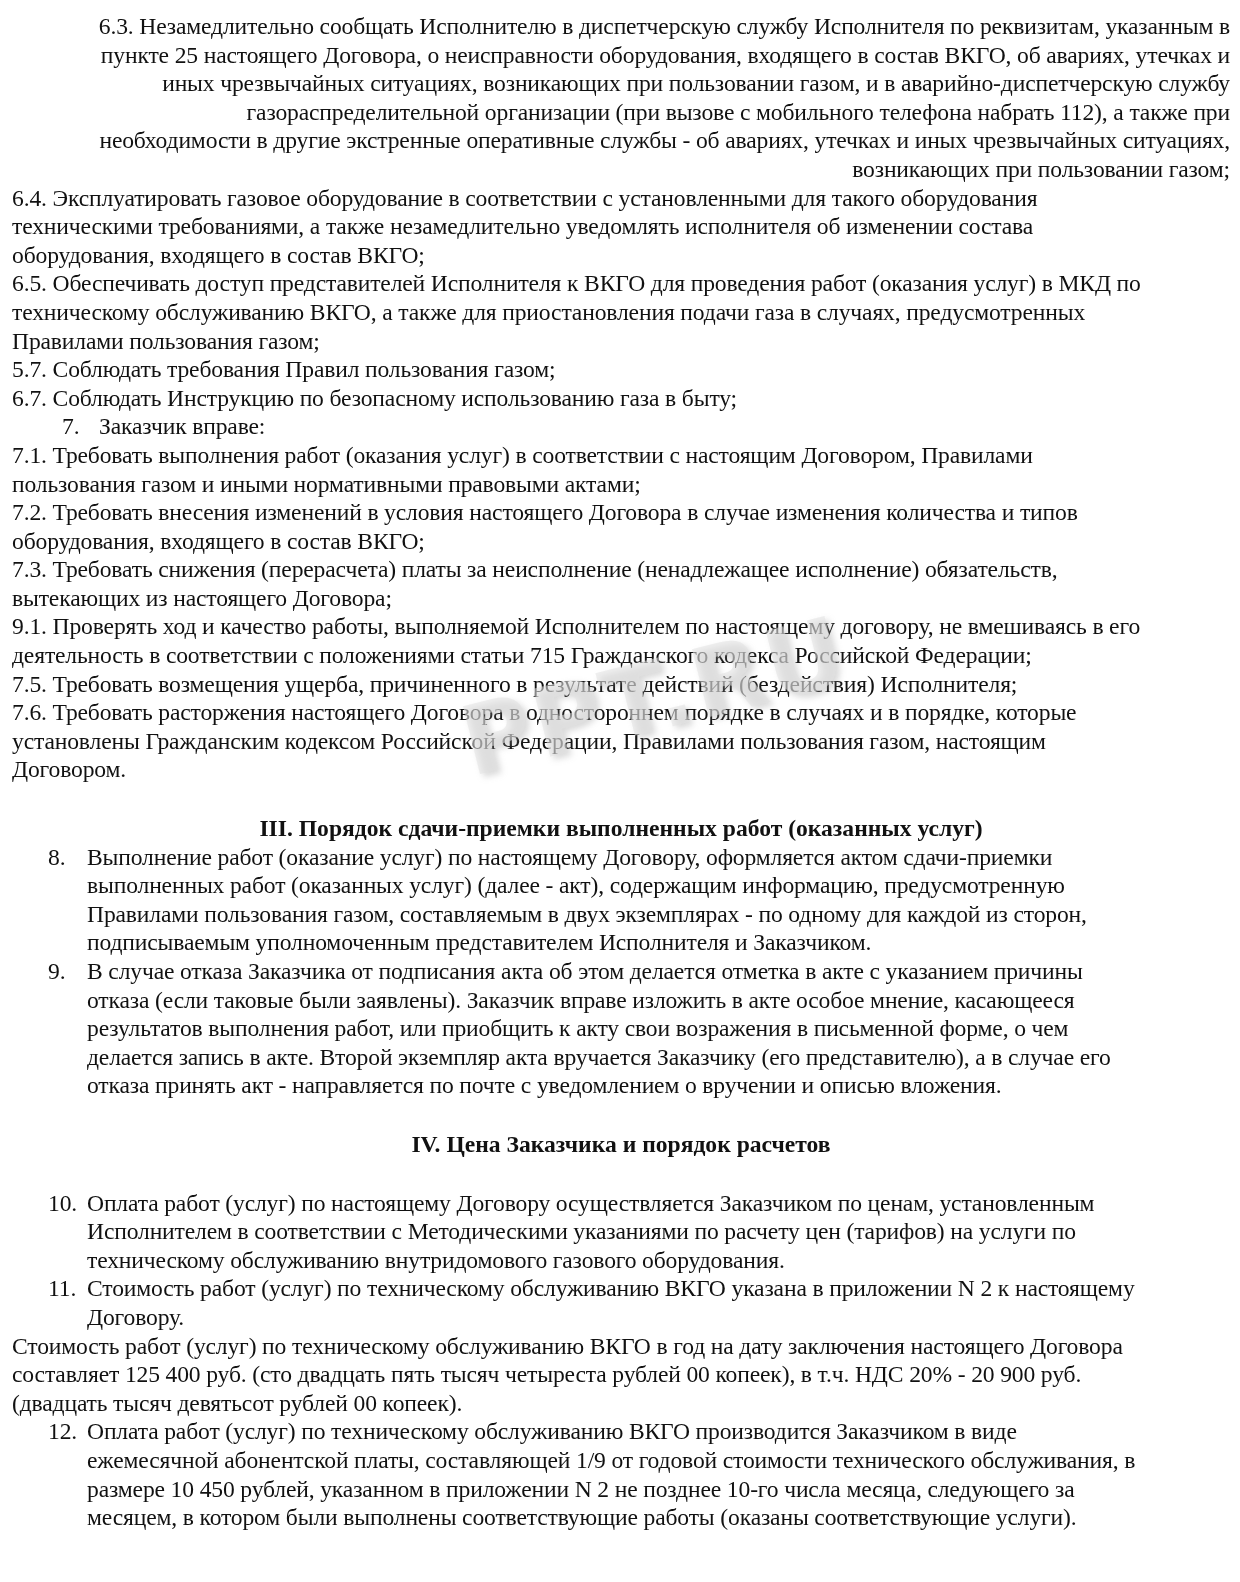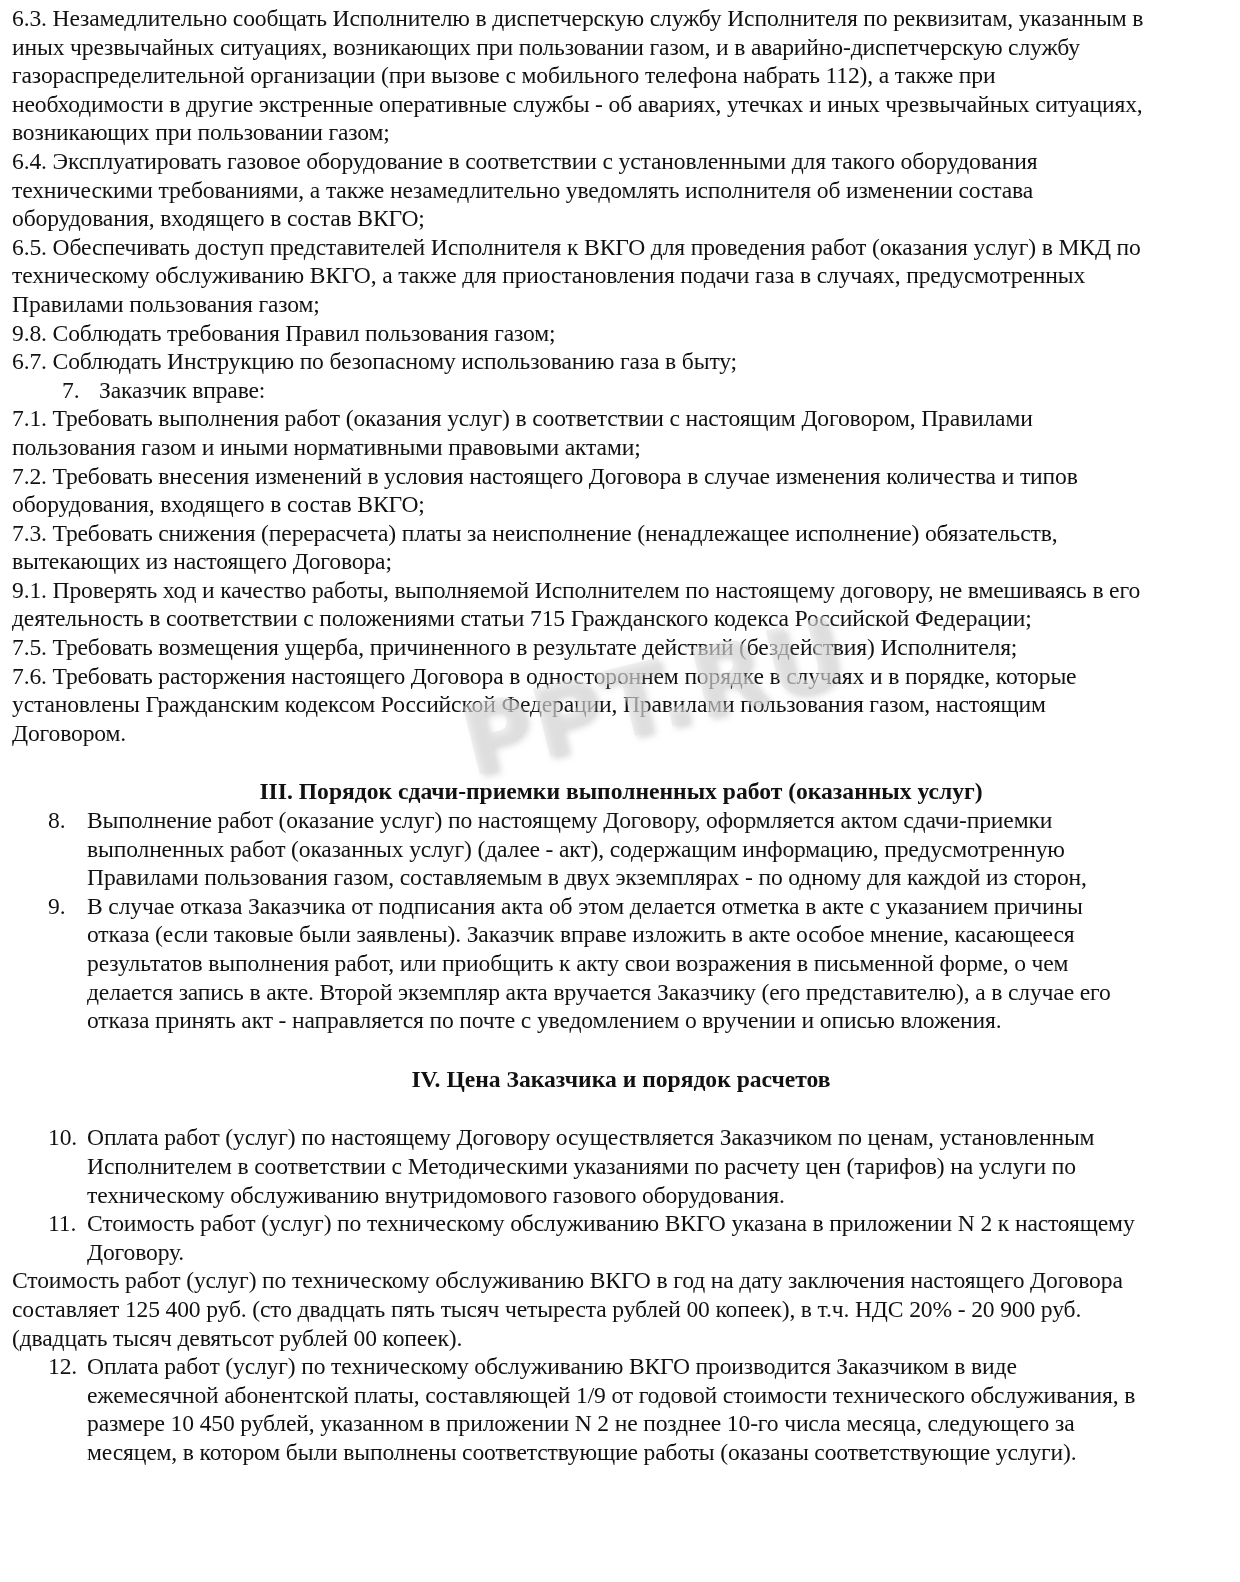--- a/index.html
+++ b/index.html
@@ -29,39 +29,40 @@
     text-shadow: 3px 4px 6px rgba(150,150,150,0.35);
     transform: rotate(-14deg); transform-origin: left top;
     pointer-events: none; letter-spacing: 2px;
   }
 </style>
 </head>
 <body>
 
 <div class="page">
 
-  <div class="block" style="margin-top:4px;">
+  <div class="block" style="margin-top:12px;text-align:right;">
     <span class="line">6.3. Незамедлительно сообщать Исполнителю в диспетчерскую службу Исполнителя по реквизитам, указанным в</span>
+    <span class="line">пункте 25 настоящего Договора, о неисправности оборудования, входящего в состав ВКГО, об авариях, утечках и</span>
     <span class="line">иных чрезвычайных ситуациях, возникающих при пользовании газом, и в аварийно-диспетчерскую службу</span>
     <span class="line">газораспределительной организации (при вызове с мобильного телефона набрать 112), а также при</span>
     <span class="line">необходимости в другие экстренные оперативные службы - об авариях, утечках и иных чрезвычайных ситуациях,</span>
     <span class="line">возникающих при пользовании газом;</span>
   </div>
   <div class="block">
     <span class="line">6.4. Эксплуатировать газовое оборудование в соответствии с установленными для такого оборудования</span>
     <span class="line">техническими требованиями, а также незамедлительно уведомлять исполнителя об изменении состава</span>
     <span class="line">оборудования, входящего в состав ВКГО;</span>
   </div>
   <div class="block">
     <span class="line">6.5. Обеспечивать доступ представителей Исполнителя к ВКГО для проведения работ (оказания услуг) в МКД по</span>
     <span class="line">техническому обслуживанию ВКГО, а также для приостановления подачи газа в случаях, предусмотренных</span>
     <span class="line">Правилами пользования газом;</span>
   </div>
   <div class="block">
-    <span class="line">9.8. Соблюдать требования Правил пользования газом;</span>
+    <span class="line">5.7. Соблюдать требования Правил пользования газом;</span>
   </div>
   <div class="block">
     <span class="line">6.7. Соблюдать Инструкцию по безопасному использованию газа в быту;</span>
   </div>
 
   <div class="line ind7">
     <span class="num">7.</span><span>Заказчик вправе:</span>
   </div>
 
   <div class="block">
@@ -91,20 +92,21 @@
 
   <div class="heading" style="margin-top:30px; ">III. Порядок сдачи-приемки выполненных работ (оказанных услуг)</div>
 
   <div class="olist">
     <div class="oitem">
       <span class="line num">8.</span>
       <div class="txt">
         <span class="line">Выполнение работ (оказание услуг) по настоящему Договору, оформляется актом сдачи-приемки</span>
         <span class="line">выполненных работ (оказанных услуг) (далее - акт), содержащим информацию, предусмотренную</span>
         <span class="line">Правилами пользования газом, составляемым в двух экземплярах - по одному для каждой из сторон,</span>
+        <span class="line">подписываемым уполномоченным представителем Исполнителя и Заказчиком.</span>
       </div>
     </div>
     <div class="oitem">
       <span class="line num">9.</span>
       <div class="txt">
         <span class="line">В случае отказа Заказчика от подписания акта об этом делается отметка в акте с указанием причины</span>
         <span class="line">отказа (если таковые были заявлены). Заказчик вправе изложить в акте особое мнение, касающееся</span>
         <span class="line">результатов выполнения работ, или приобщить к акту свои возражения в письменной форме, о чем</span>
         <span class="line">делается запись в акте. Второй экземпляр акта вручается Заказчику (его представителю), а в случае его</span>
         <span class="line">отказа принять акт - направляется по почте с уведомлением о вручении и описью вложения.</span>

